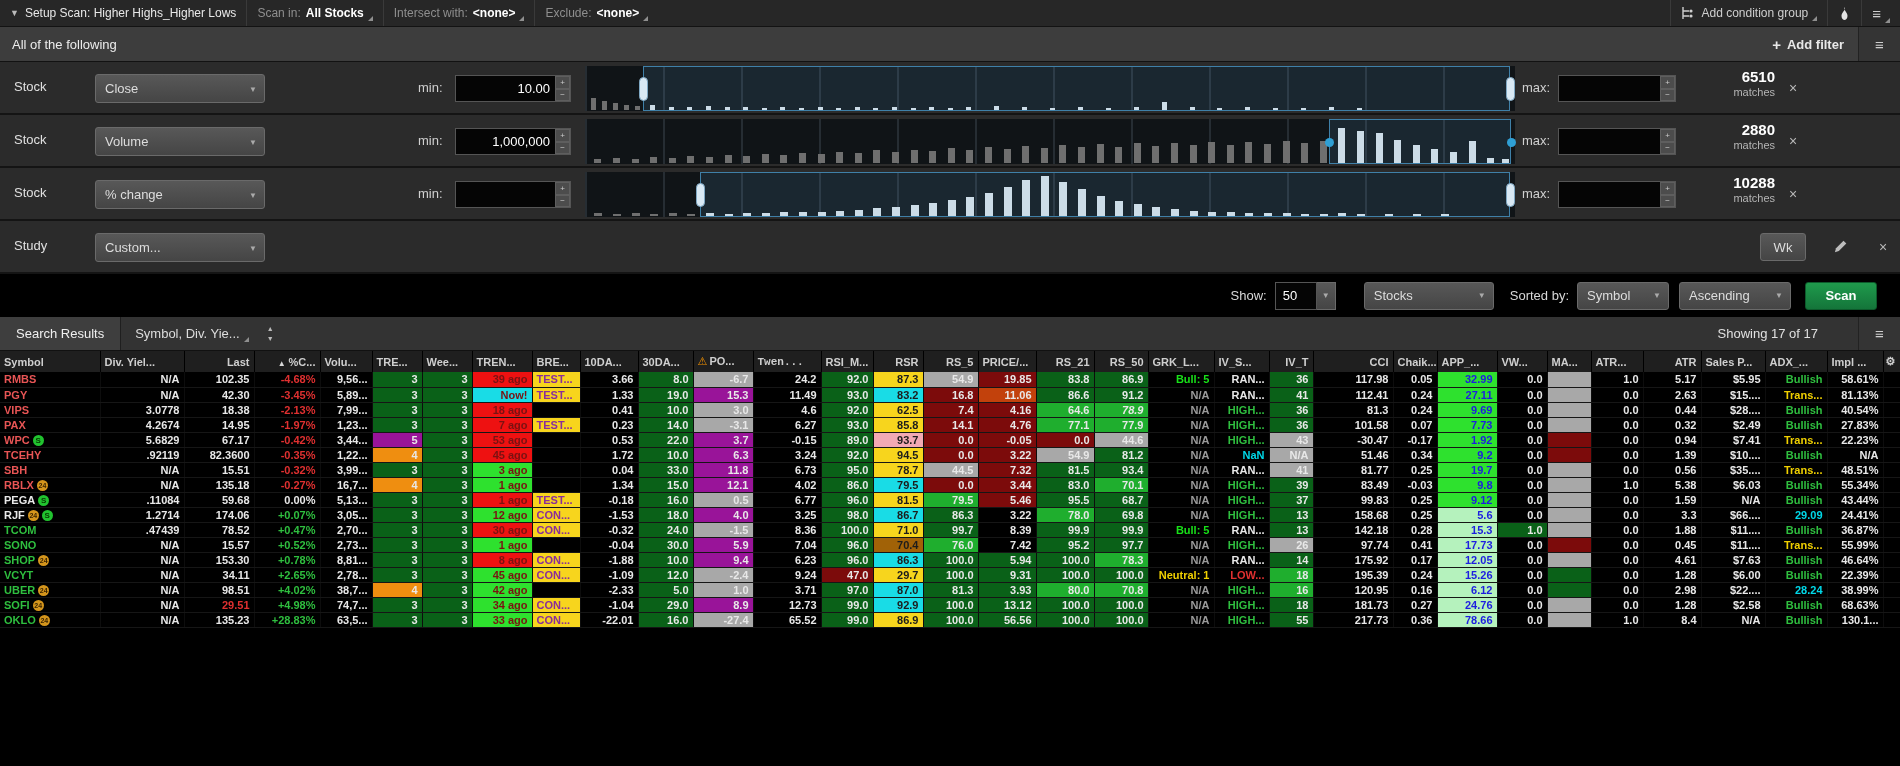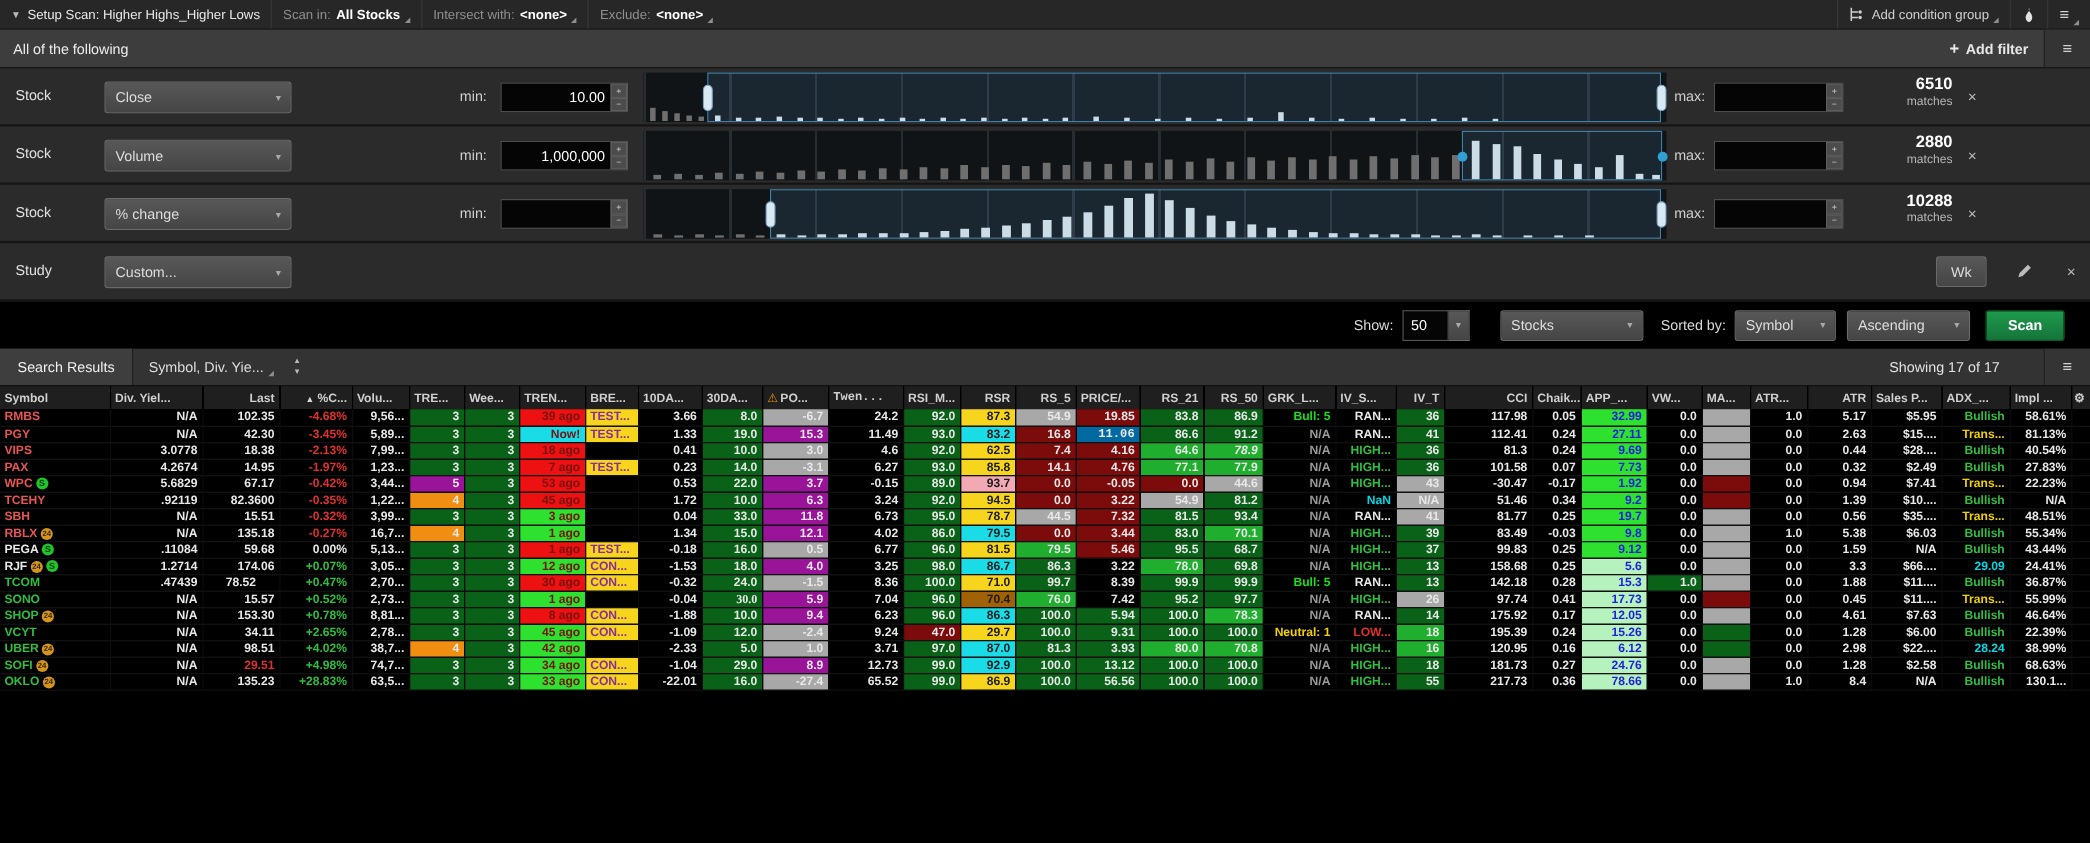--- a/index.html
+++ b/index.html
@@ -601,21 +601,21 @@
           <td style="color: rgb(232, 232, 232); background: rgb(10, 97, 24);">3</td>
           <td style="color: rgb(122, 18, 18); background: rgb(25, 220, 230);">Now!</td>
           <td style="color: rgb(138, 46, 154); background: rgb(247, 213, 29); text-align: left;">TEST...</td>
           <td style="color: rgb(232, 232, 232);">1.33</td>
           <td style="color: rgb(232, 232, 232); background: rgb(10, 97, 24);">19.0</td>
           <td style="color: rgb(232, 232, 232); background: rgb(153, 20, 153);">15.3</td>
           <td style="color: rgb(232, 232, 232);">11.49</td>
           <td style="color: rgb(232, 232, 232); background: rgb(10, 97, 24);">93.0</td>
           <td style="color: rgb(28, 28, 28); background: rgb(25, 220, 230);">83.2</td>
           <td style="color: rgb(232, 232, 232); background: rgb(124, 11, 11);">16.8</td>
-          <td style="color: rgb(232, 232, 232); background: #0369a1; font-family: Liberation Mono, monospace;">11.06</td>
+          <td style="color: rgb(232, 232, 232); background: #c2410c;">11.06</td>
           <td style="color: rgb(232, 232, 232); background: rgb(10, 97, 24);">86.6</td>
           <td style="color: rgb(232, 232, 232); background: rgb(10, 97, 24);">91.2</td>
           <td style="color: rgb(154, 154, 154);">N/A</td>
           <td style="color: rgb(232, 232, 232);">RAN...</td>
           <td style="color: rgb(232, 232, 232); background: rgb(10, 97, 24);">41</td>
           <td style="color: rgb(232, 232, 232);">112.41</td>
           <td style="color: rgb(232, 232, 232);">0.24</td>
           <td style="color: rgb(29, 29, 224); background: rgb(46, 225, 46);">27.11</td>
           <td style="color: rgb(232, 232, 232);">0.0</td>
           <td style="color: rgb(232, 232, 232); background: rgb(168, 168, 168);"></td>
@@ -902,21 +902,21 @@
           <td style="color: rgb(232, 232, 232);">0.0</td>
           <td style="color: rgb(232, 232, 232);">3.3</td>
           <td style="color: rgb(232, 232, 232);">$66....</td>
           <td style="color: rgb(0, 216, 232);">29.09</td>
           <td style="color: rgb(232, 232, 232);">24.41%</td>
           <td></td>
         </tr>
         <tr>
           <td style="color: rgb(47, 191, 63); text-align: left;">TCOM</td>
           <td style="color: rgb(232, 232, 232);">.47439</td>
-          <td style="color: rgb(232, 232, 232); text-align: center;">78.52</td>
+          <td style="color: rgb(232, 232, 232);">78.52</td>
           <td style="color: rgb(47, 191, 63);">+0.47%</td>
           <td style="color: rgb(232, 232, 232);">2,70...</td>
           <td style="color: rgb(232, 232, 232); background: rgb(10, 97, 24);">3</td>
           <td style="color: rgb(232, 232, 232); background: rgb(10, 97, 24);">3</td>
           <td style="color: rgb(122, 18, 18); background: rgb(238, 17, 17);">30 ago</td>
           <td style="color: rgb(138, 46, 154); background: rgb(247, 213, 29); text-align: left;">CON...</td>
           <td style="color: rgb(232, 232, 232);">-0.32</td>
           <td style="color: rgb(232, 232, 232); background: rgb(10, 97, 24);">24.0</td>
           <td style="color: rgb(232, 232, 232); background: rgb(168, 168, 168);">-1.5</td>
           <td style="color: rgb(232, 232, 232);">8.36</td>
@@ -945,21 +945,21 @@
           <td style="color: rgb(47, 191, 63); text-align: left;">SONO</td>
           <td style="color: rgb(232, 232, 232);">N/A</td>
           <td style="color: rgb(232, 232, 232);">15.57</td>
           <td style="color: rgb(47, 191, 63);">+0.52%</td>
           <td style="color: rgb(232, 232, 232);">2,73...</td>
           <td style="color: rgb(232, 232, 232); background: rgb(10, 97, 24);">3</td>
           <td style="color: rgb(232, 232, 232); background: rgb(10, 97, 24);">3</td>
           <td style="color: rgb(122, 18, 18); background: rgb(46, 225, 46);">1 ago</td>
           <td style="color: rgb(232, 232, 232); text-align: left;"></td>
           <td style="color: rgb(232, 232, 232);">-0.04</td>
-          <td style="color: rgb(232, 232, 232); background: rgb(10, 97, 24); font-family: Liberation Serif, serif;">30.0</td>
+          <td style="color: rgb(232, 232, 232); background: rgb(10, 97, 24);">30.0</td>
           <td style="color: rgb(232, 232, 232); background: rgb(153, 20, 153);">5.9</td>
           <td style="color: rgb(232, 232, 232);">7.04</td>
           <td style="color: rgb(232, 232, 232); background: rgb(10, 97, 24);">96.0</td>
           <td style="color: rgb(28, 28, 28); background: #a16207;">70.4</td>
           <td style="color: rgb(232, 232, 232); background: rgb(31, 174, 46);">76.0</td>
           <td style="color: rgb(232, 232, 232);">7.42</td>
           <td style="color: rgb(232, 232, 232); background: rgb(10, 97, 24);">95.2</td>
           <td style="color: rgb(232, 232, 232); background: rgb(10, 97, 24);">97.7</td>
           <td style="color: rgb(154, 154, 154);">N/A</td>
           <td style="color: rgb(47, 191, 63);">HIGH...</td>

